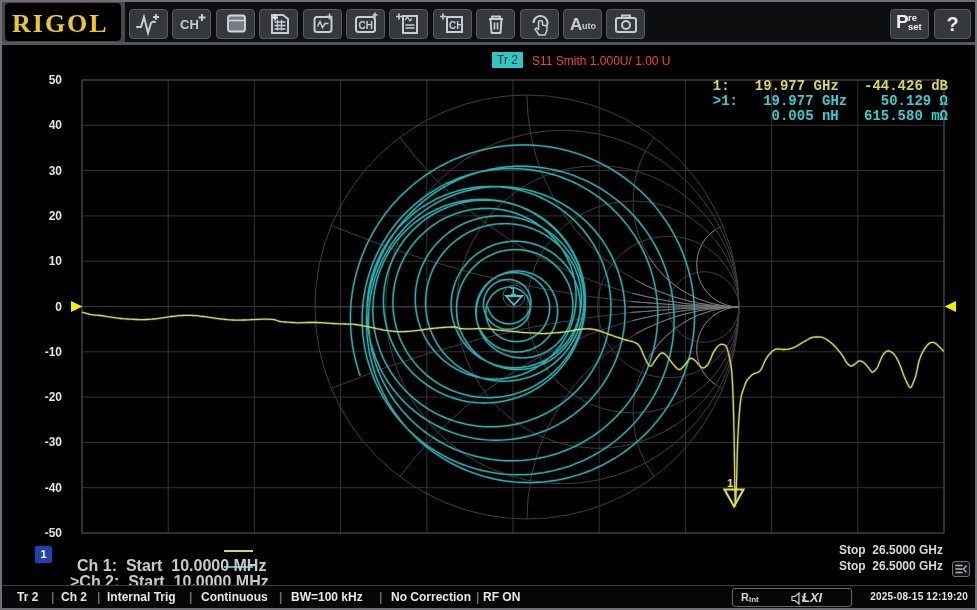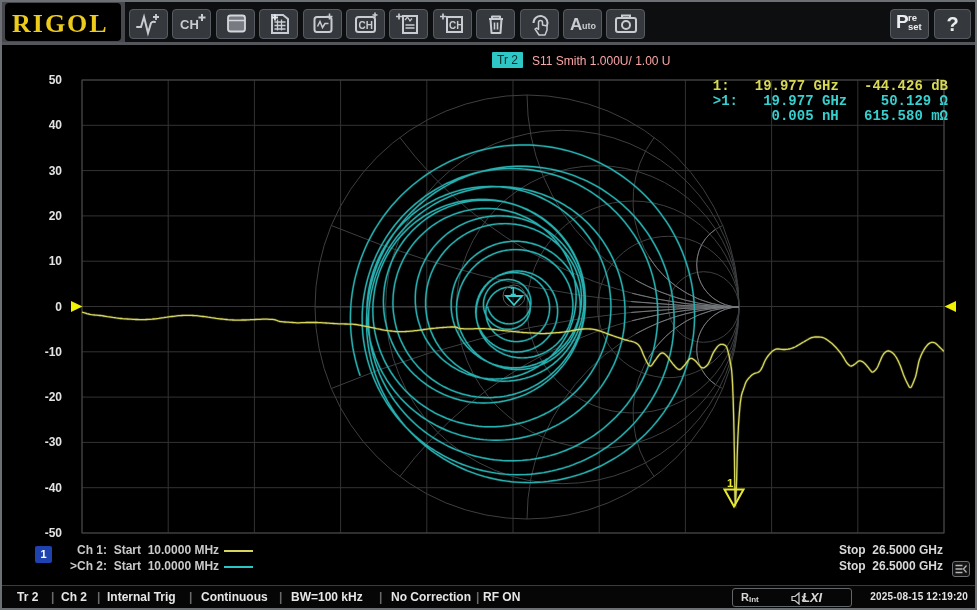--- a/index.html
+++ b/index.html
@@ -7,25 +7,25 @@
 .topbar { position:absolute; left:2px; top:2px; width:973px; height:43px; background:#0d0e10; border-bottom:3px solid #53565b; }
 .logopanel { position:absolute; left:0px; top:0px; width:123px; height:40px; background:#46484d;padding-left:26px; }
 .logobox { position:absolute; left:3px; top:1px; width:116px; height:38px; background:#000; border-radius:4px; }
 .logo { position:absolute; left:7px; top:6px; font-family:"Liberation Serif", serif; font-weight:bold; font-size:26px; color:#eccb1a; letter-spacing:2px; transform:scaleY(1.0); }
 .tbtn { position:absolute; top:7px; width:39px; height:30px; background:#35383d; border:1px solid #585c62; border-radius:4px; display:flex; align-items:center; justify-content:center; }
 .preset { position:absolute; left:888px; top:7px; width:39px; height:30px; background:#35383d; border:1px solid #585c62; border-radius:4px; color:#ecedef; }
 .help { position:absolute; left:932px; top:7px; width:37px; height:30px; background:#35383d; border:1px solid #585c62; border-radius:4px; color:#ecedef; font-size:20px; font-weight:bold; text-align:center; line-height:28px; }
 .trline { position:absolute; left:2px; top:48px; width:973px; height:24px; background:#000; font-size:12px; }
 .tr1 { position:absolute; left:18px; top:6px; color:#d8d855; }
 .tr2box { position:absolute; left:490px; top:4px; background:#2fc6c6; color:#072a2a; padding:1px 5px; font-size:12px; border-radius:1px; }
-.tr2 { position:absolute; left:530px; top:6px; color:#fca5a5; }
+.tr2 { position:absolute; left:530px; top:6px; color:#ef4444; }
 .ylab { position:absolute; right:915px; width:40px; text-align:right; color:#e2e2e2; font-size:12px; font-weight:bold; }
 .mono { font-family:"Liberation Mono", monospace; font-weight:bold; white-space:pre; }
 .mline { position:absolute; right:29px; text-align:center; font-size:14px; line-height:15px; }
-.chinfo { position:absolute; left:77px; color:#c9c9c9; font-size:12px; font-weight:bold; }
+.chinfo { position:absolute; left:77px; color:#c9c9c9; font-size:16px; font-weight:bold;margin-top:14px; }
 .stopinfo { position:absolute; right:34px; color:#d8d8d8; font-size:12px; font-weight:bold; text-align:right; }
 .statusbar { position:absolute; left:2px; top:585px; width:973px; height:23px; background:#060606; border-top:1px solid #3c3c3c; color:#e6e6e6; font-size:12px; font-weight:bold; }
 .sb { position:absolute; top:4px; }
 .sep { color:#6a6a6a; }
 .lxibox { position:absolute; left:730px; top:2px; width:120px; height:19px; border:1px solid #62656a; border-radius:3px; color:#d6d6d6; }
 .date { position:absolute; right:7px; top:5px; color:#e2e2e2; font-size:10px; font-weight:bold; white-space:nowrap; letter-spacing:0.2px; }
 .chan1 { position:absolute; left:35px; top:546px; width:17px; height:17px; background:#1e43ae; color:#fff; font-size:11px; font-weight:bold; text-align:center; line-height:17px; border-radius:2px; }
 svg.main { position:absolute; left:0; top:0; }
 .gl { stroke:#333333; stroke-width:1; }
 .sm { stroke:#3d3f41; stroke-width:1; fill:none; }

